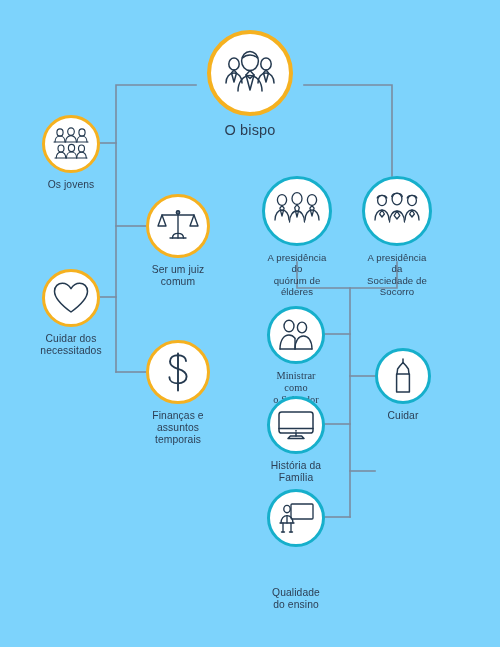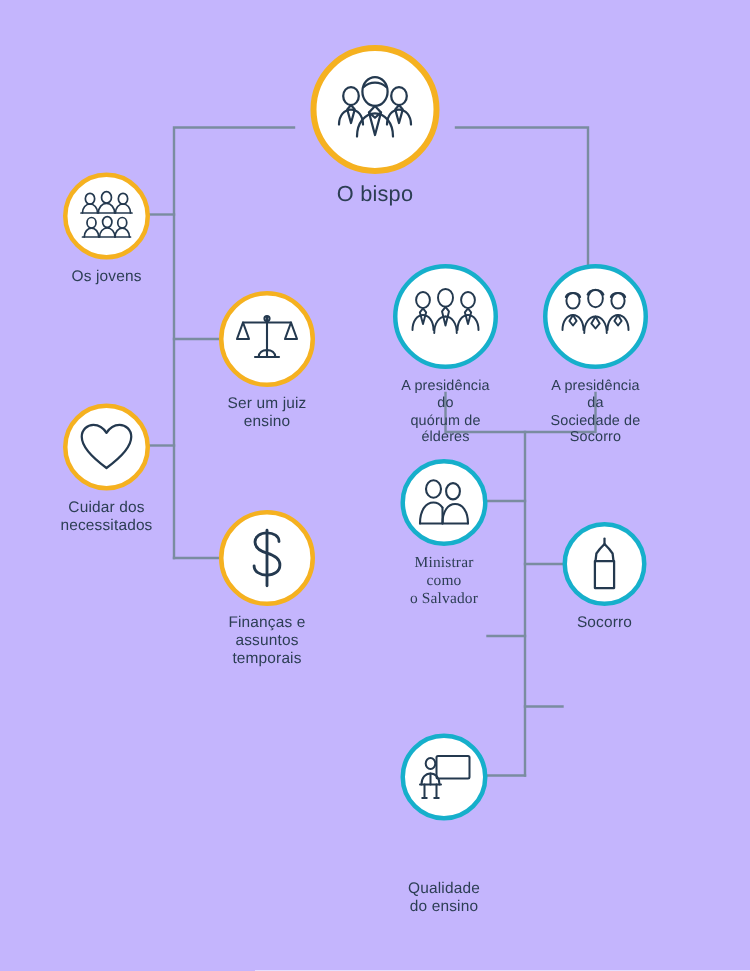--- a/index.html
+++ b/index.html
@@ -8,21 +8,21 @@
     padding: 0;
     background: #ffffff;
   }
   body {
     font-family: "Liberation Sans", sans-serif;
   }
   #diagram {
     position: relative;
     width: 500px;
     height: 647px;
-    background: #c4b5fd;
+    background: #7dd3fc;
     overflow: hidden;
   }
   #connectors {
     position: absolute;
     left: 0;
     top: 0;
     width: 500px;
     height: 647px;
   }
   .node {
@@ -135,21 +135,21 @@
       <svg class="glyph" width="42" height="40" viewBox="0 0 42 40" fill="none" stroke="#24394F" stroke-width="1.4" stroke-linecap="round" stroke-linejoin="round">
         <path d="M21 5 L21 32"></path>
         <path d="M5 9 L37 9"></path>
         <circle cx="21" cy="6.4" r="1.7"></circle>
         <path d="M5 9 L1 20 h8 Z"></path>
         <path d="M37 9 L33 20 h8 Z"></path>
         <path d="M13 32 h16"></path>
         <path d="M15.5 32 c0-3 2.4-4.6 5.5-4.6 s5.5 1.6 5.5 4.6"></path>
       </svg>
     </div>
-    <div class="label md">Ser um juiz ensino</div>
+    <div class="label md">Ser um juiz comum</div>
   </div>
 
   <div class="node" style="left:42px; top:269px; width:58px;">
     <div class="ring gold sm">
       <svg class="glyph" width="38" height="34" viewBox="0 0 38 34" fill="none" stroke="#24394F" stroke-width="1.5" stroke-linecap="round" stroke-linejoin="round">
         <path d="M19 31 C6 21.5 2.5 15 2.5 10.2 C2.5 5.4 6.2 2.2 10.3 2.2
                  C13.6 2.2 17 4.3 19 7.6 C21 4.3 24.4 2.2 27.7 2.2
                  C31.8 2.2 35.5 5.4 35.5 10.2 C35.5 15 32 21.5 19 31 Z"></path>
       </svg>
     </div>
@@ -217,20 +217,32 @@
         <path d="M4 31 c0-9 4-14 9-14 c2.4 0 4.4 1.2 5.9 3.2"></path>
         <path d="M36 31 c0-8.4-3.8-13-8.6-13 c-4.6 0-8.4 4.6-8.4 13"></path>
         <path d="M4 31 h32"></path>
         <path d="M19 20.5 L19 31"></path>
       </svg>
     </div>
     <div class="label md">Ministrar como
 o Salvador</div>
   </div>
 
+  <div class="node" style="left:267px; top:396px; width:58px;">
+    <div class="ring teal sm">
+      <svg class="glyph" width="38" height="32" viewBox="0 0 38 32" fill="none" stroke="#24394F" stroke-width="1.5" stroke-linecap="round" stroke-linejoin="round">
+        <rect x="2" y="3" width="34" height="21" rx="2.6"></rect>
+        <path d="M2 19.5 h34"></path>
+        <circle cx="19" cy="21.8" r="0.9" fill="#24394F" stroke="none"></circle>
+        <path d="M19 24 L19 27"></path>
+        <path d="M11 29.5 h16 l-2.4-2.5 h-11.2 Z"></path>
+      </svg>
+    </div>
+    <div class="label md">História da Família</div>
+  </div>
 
   <div class="node" style="left:267px; top:489px; width:58px;gap:34px;">
     <div class="ring teal sm">
       <svg class="glyph" width="38" height="34" viewBox="0 0 38 34" fill="none" stroke="#24394F" stroke-width="1.35" stroke-linecap="round" stroke-linejoin="round">
         <rect x="14" y="3" width="22" height="15" rx="1"></rect>
         <ellipse cx="10" cy="8" rx="3.2" ry="3.7"></ellipse>
         <path d="M4 22 c0-4.4 2.6-7.4 6-7.4 c3.4 0 6 3 6 7.4"></path>
         <path d="M3 22 h14"></path>
         <path d="M6 22 L6 31 M14 22 L14 31"></path>
         <path d="M4.5 31 h3 M12.5 31 h3"></path>
@@ -242,17 +254,17 @@
   </div>
 
   <div class="node" style="left:375px; top:348px; width:56px;">
     <div class="ring teal" style="width:56px;height:56px;">
       <svg class="glyph" width="30" height="36" viewBox="0 0 30 36" fill="none" stroke="#24394F" stroke-width="1.5" stroke-linecap="round" stroke-linejoin="round">
         <path d="M15 1 L15 5"></path>
         <path d="M9 16 L9.6 11 L12 7.8 L15 4.6 L18 7.8 L20.4 11 L21 16"></path>
         <rect x="8.6" y="16" width="12.8" height="18"></rect>
       </svg>
     </div>
-    <div class="label md">Socorro</div>
+    <div class="label md">Cuidar</div>
   </div>
 
 
 </div>
 
 </body></html>

